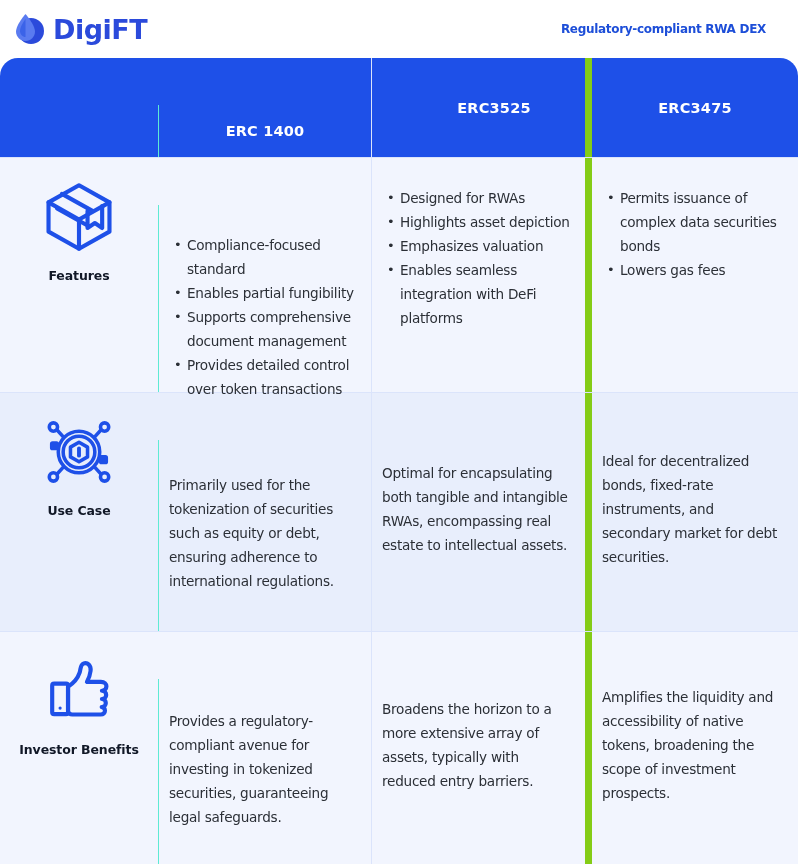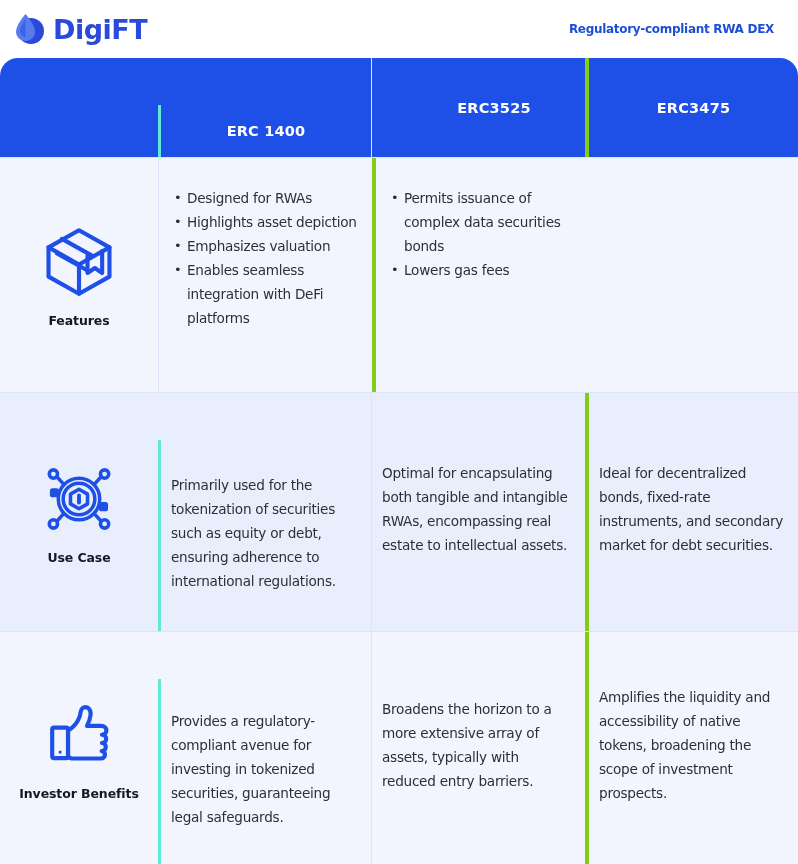--- a/index.html
+++ b/index.html
@@ -25,21 +25,21 @@
   .topbar {
     position: absolute;
     top: 0;
     left: 0;
     width: 798px;
     height: 58px;
     background: #ffffff;
     display: flex;
     align-items: center;
     justify-content: space-between;
-    padding: 0 24px 0 12px;
+    padding: 0 32px 0 12px;
     box-sizing: border-box;
   }
   .brand {
     display: flex;
     align-items: center;
     gap: 7px;
   }
   .brand-mark {
     width: 34px;
     height: 34px;
@@ -96,29 +96,28 @@
     border-top: 1px solid #dbe4fb;
     box-sizing: border-box;
   }
   .row.tint-a { background: #f2f5fe; }
   .row.tint-b { background: #e8eefc; }
 
   .cell {
     box-sizing: border-box;
   }
   .c0 { width: 158px; flex: 0 0 158px; }
-  .c1 { width: 213px; flex: 0 0 213px; border-left: 3px solid #5eead4; margin-top: 47px; }
+  .c1 { width: 213px; flex: 0 0 213px; border-left: 1px solid #5eead4; margin-top: 47px; }
   .c2 { width: 214px; flex: 0 0 214px; border-left: 1px solid #dbe4fb; padding-left: 31px; }
-  .c3 { width: 213px; flex: 0 0 213px; border-left: 4px solid #84cc16; }
+  .c3 { width: 213px; flex: 0 0 213px; border-left: 7px solid #84cc16; }
 
   .rowlabel {
     display: flex;
     flex-direction: column;
     align-items: center;
-    justify-content: center;
     gap: 12px;
     padding: 20px 6px;
   }
   .rowlabel .ricon {
     width: 78px;
     height: 78px;
     display: block;
   }
   .rowlabel .rtext {
     font-size: 12.5px;
@@ -208,20 +207,28 @@
           <svg class="ricon" viewBox="0 0 64 64" fill="none" stroke="#1e50e8" stroke-width="3.4" stroke-linecap="round" stroke-linejoin="round" xmlns="http://www.w3.org/2000/svg">
             <path d="M32 6 L57 20 L57 44 L32 58 L7 44 L7 20 Z"></path>
             <path d="M7 20 L32 34 L57 20"></path>
             <path d="M32 34 L32 58"></path>
             <path d="M18 13 L43 27"></path>
             <path d="M14 25 L39 39"></path>
             <path d="M39 27 L39 41 L45 37 L51 41 L51 23"></path>
           </svg>
         </span>
         <span class="rtext">Features</span>
+      </div>
+      <div class="cell c1 bodycell">
+        <ul class="bullets">
+          <li>Compliance-focused standard</li>
+          <li>Enables partial fungibility</li>
+          <li>Supports comprehensive document management</li>
+          <li>Provides detailed control over token transactions</li>
+        </ul>
       </div>
       <div class="cell c2 bodycell">
         <ul class="bullets">
           <li>Designed for RWAs</li>
           <li>Highlights asset depiction</li>
           <li>Emphasizes valuation</li>
           <li>Enables seamless integration with DeFi platforms</li>
         </ul>
       </div>
       <div class="cell c3 bodycell">

